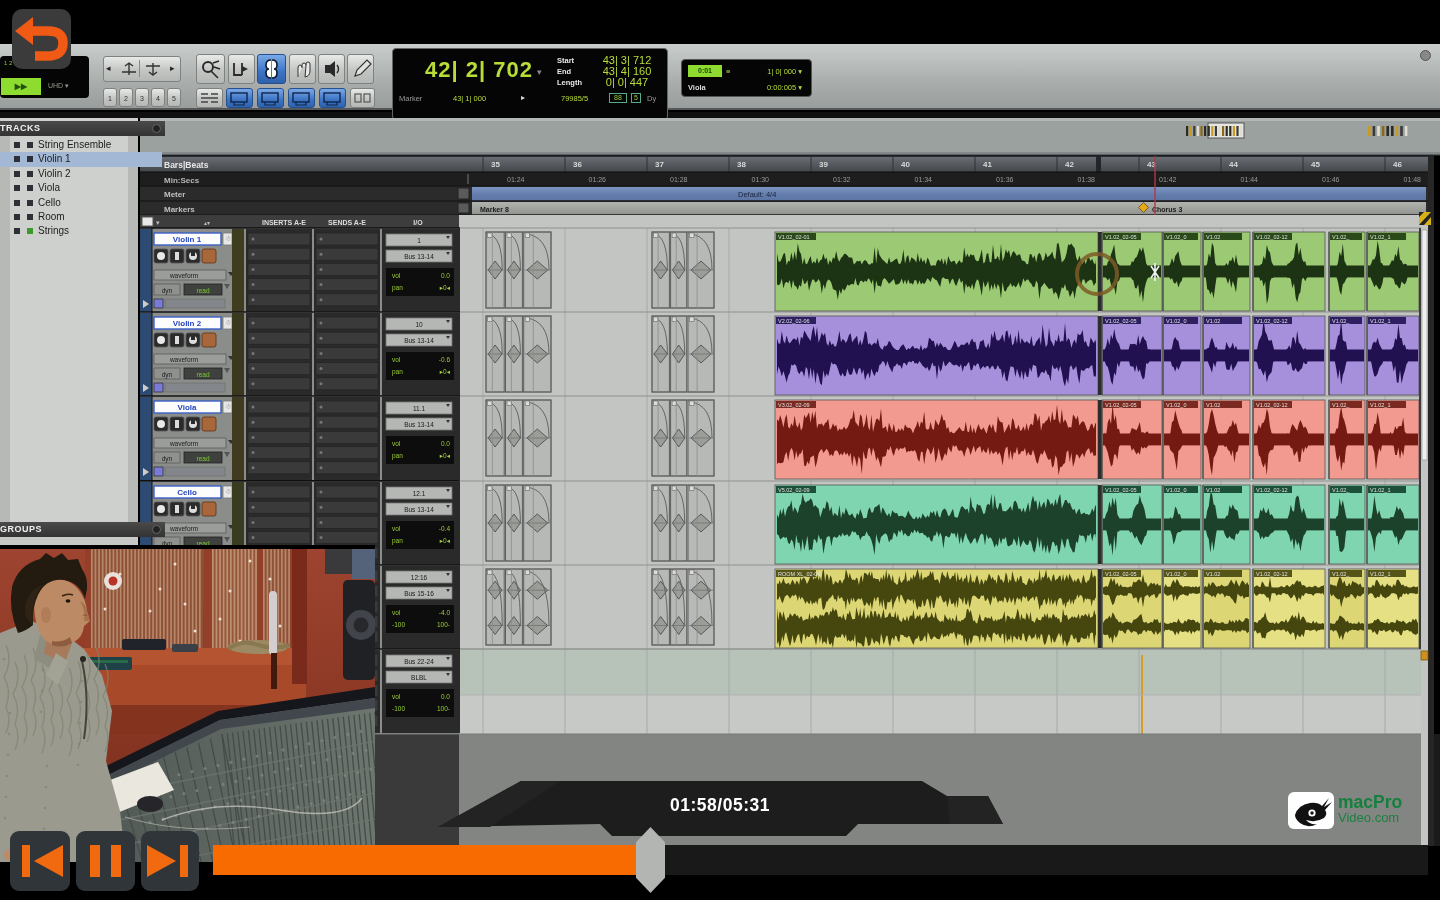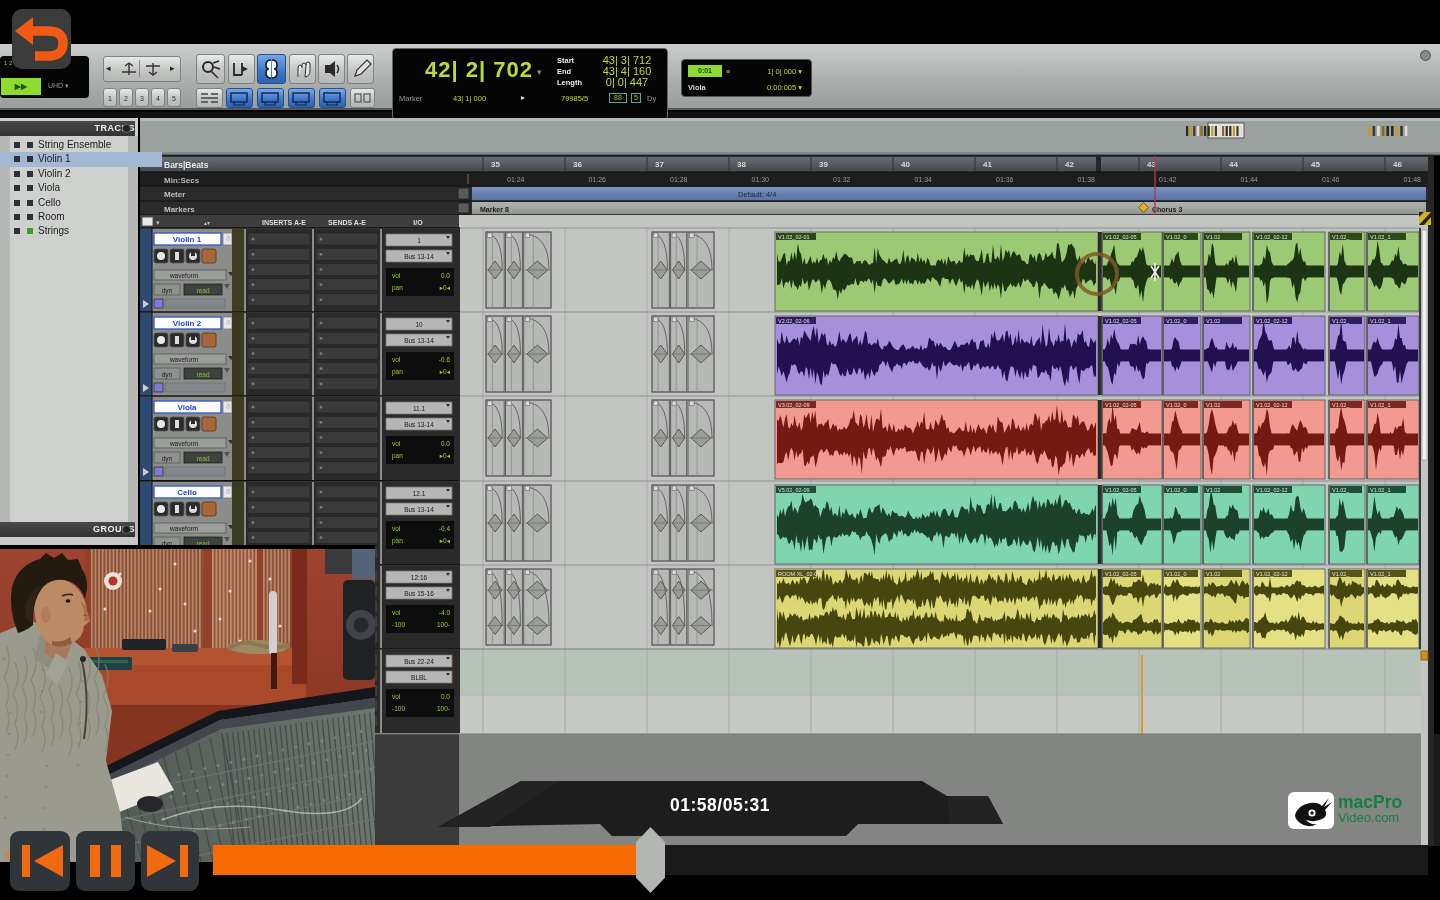--- a/index.html
+++ b/index.html
@@ -1,21 +1,21 @@
 <!DOCTYPE html>
 <html><head><meta charset="utf-8">
 <style>
 * {margin:0;padding:0;box-sizing:border-box}
 html,body {width:1440px;height:900px;background:#000;overflow:hidden;font-family:"Liberation Sans",sans-serif;position:relative}
 .abs {position:absolute}
 #toolbar {left:0;top:44px;width:1440px;height:66px;background:linear-gradient(#c9cdcb,#a9adab 60%,#999d9b);border-bottom:2px solid #55585a}
 #tbline {left:0;top:112px;width:1440px;height:6px;background:#101010}
 #editwrap {left:140px;top:118px;width:1300px;height:728px}
 #leftpanel {left:0;top:118px;width:138px;height:432px;background:#cdd0cd}
-.phead {position:absolute;left:0;width:135px;height:15px;background:linear-gradient(#4a4a4a,#333);color:#f0f0f0;font-size:9px;font-weight:bold;text-align:right;line-height:15px;letter-spacing:0.5px}
+.phead {position:absolute;left:0;width:165px;height:15px;background:linear-gradient(#4a4a4a,#333);color:#f0f0f0;font-size:9px;font-weight:bold;text-align:left;line-height:15px;letter-spacing:0.5px}
 .phead .circ {position:absolute;right:4px;top:3px;width:9px;height:9px;border-radius:50%;background:#222;border:1px solid #666}
 .trow {position:absolute;left:0;width:162px;height:14.4px;font-size:10px;color:#1c1c1c;line-height:14.4px}
 .trow .ic {position:absolute;top:4px;width:6px;height:6px;background:#2e3038}
 .tname {position:absolute;left:38px}
 #videobox {left:0;top:545px;width:375px;height:317px;background:#000;padding-top:4px}
 #backbtn {left:12px;top:9px;width:59px;height:60px;background:#3b3b3b;border-radius:10px}
 .ctlbtn {position:absolute;width:60px;height:60px;background:#30353a;border-radius:9px;top:831px}
 #banner {left:430px;top:775px;width:580px;height:65px}
 #btime {left:430px;top:795px;width:580px;text-align:center;color:#fff;font-size:17.5px;font-weight:bold;letter-spacing:0.5px}
 #pbar-fill {left:213px;top:845px;width:423px;height:30px;background:#f76b01}

